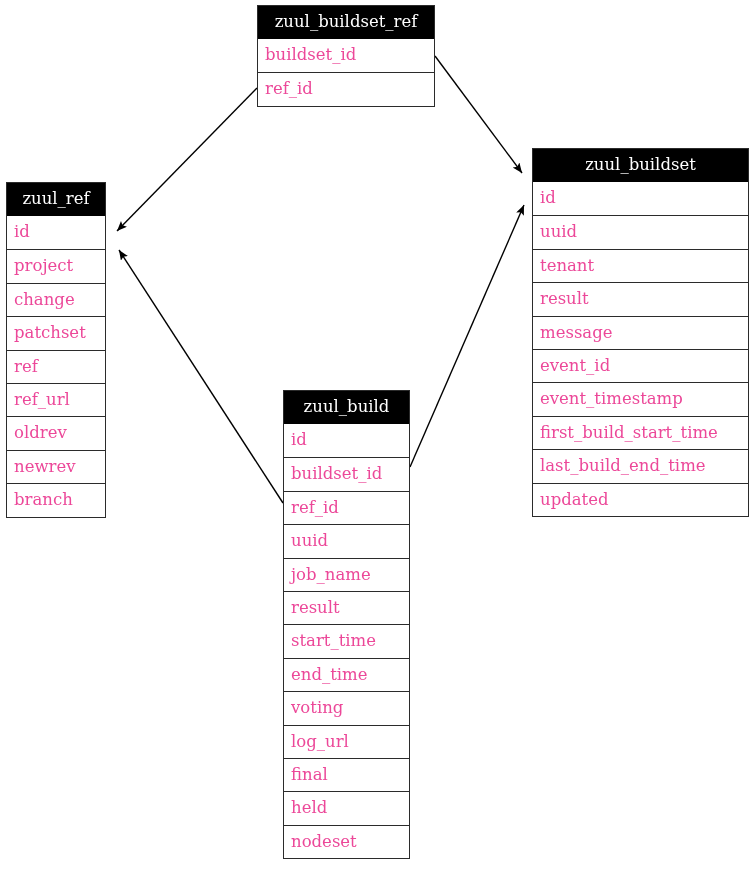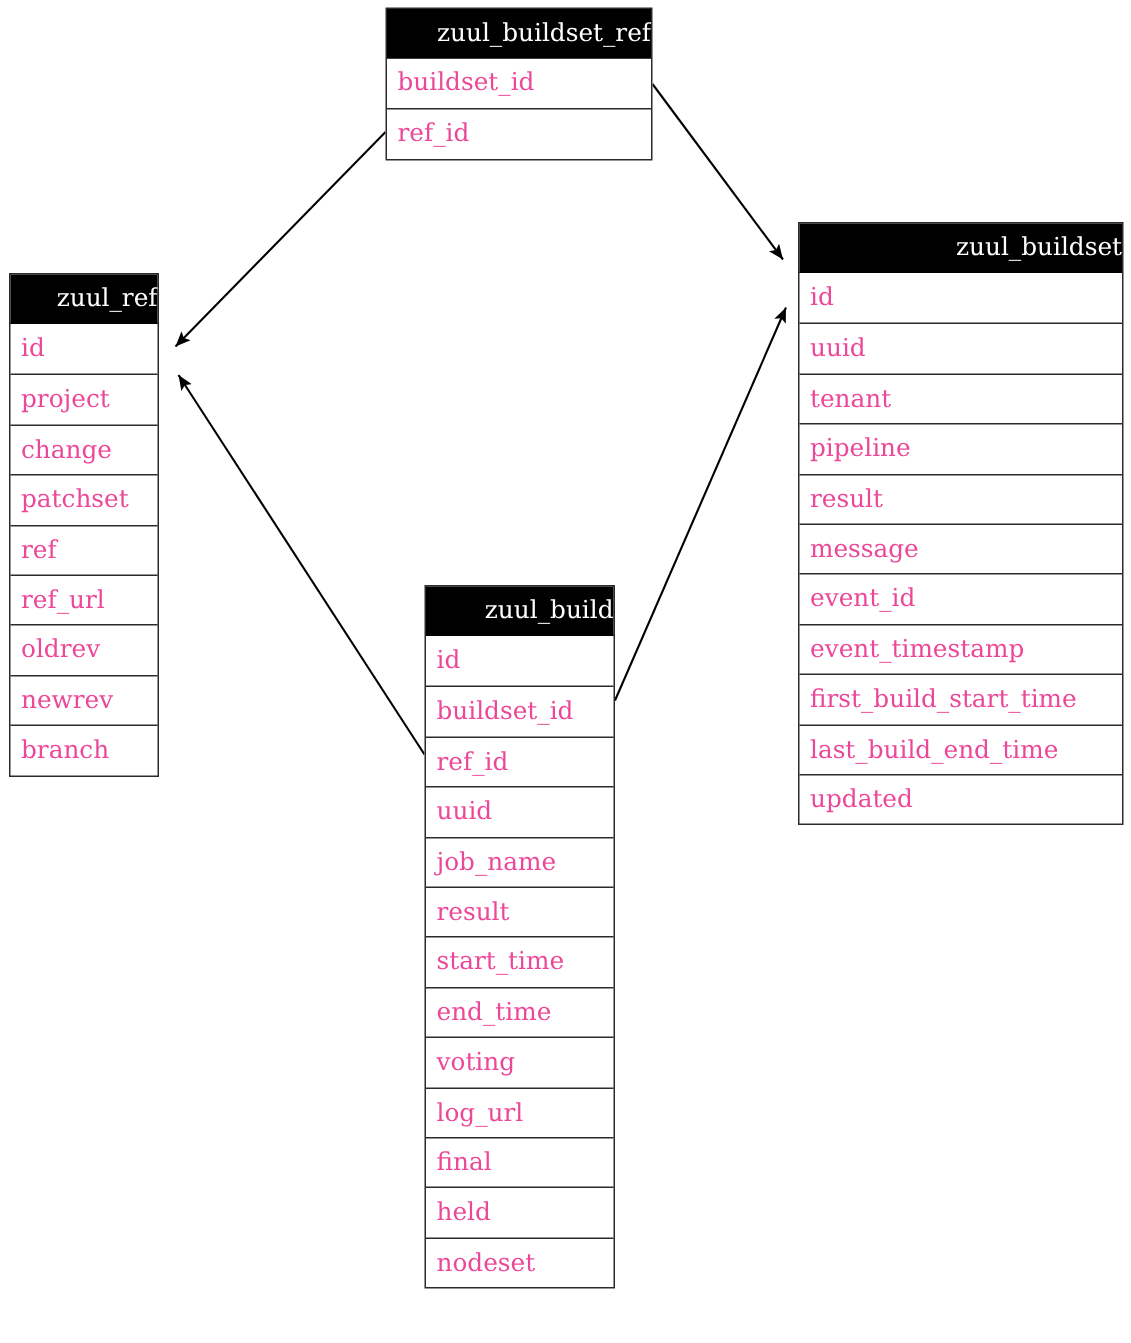--- a/index.html
+++ b/index.html
@@ -31,21 +31,21 @@
   .entity {
     position: absolute;
     box-sizing: border-box;
     border: 1px solid #2b2b2b;
     background: #ffffff;
     z-index: 2;
   }
   .entity-title {
     background: #000000;
     color: #ffffff;
-    text-align: right;
+    text-align: center;
     font-size: 16.5px;
     line-height: 32px;
     height: 33px;
     box-sizing: border-box;
     border-bottom: 1px solid #000000;
     white-space: nowrap;
     overflow: hidden;
   }
   .field-list {
     list-style: none;
@@ -116,21 +116,20 @@
       <li class="field">branch</li>
     </ul>
   </div>
 
   <div class="entity" id="ent-zuul_buildset">
     <div class="entity-title">zuul_buildset</div>
     <ul class="field-list">
       <li class="field">id</li>
       <li class="field">uuid</li>
       <li class="field">tenant</li>
-      <li class="field">pipeline</li>
       <li class="field">result</li>
       <li class="field">message</li>
       <li class="field">event_id</li>
       <li class="field">event_timestamp</li>
       <li class="field">first_build_start_time</li>
       <li class="field">last_build_end_time</li>
       <li class="field">updated</li>
     </ul>
   </div>
 

